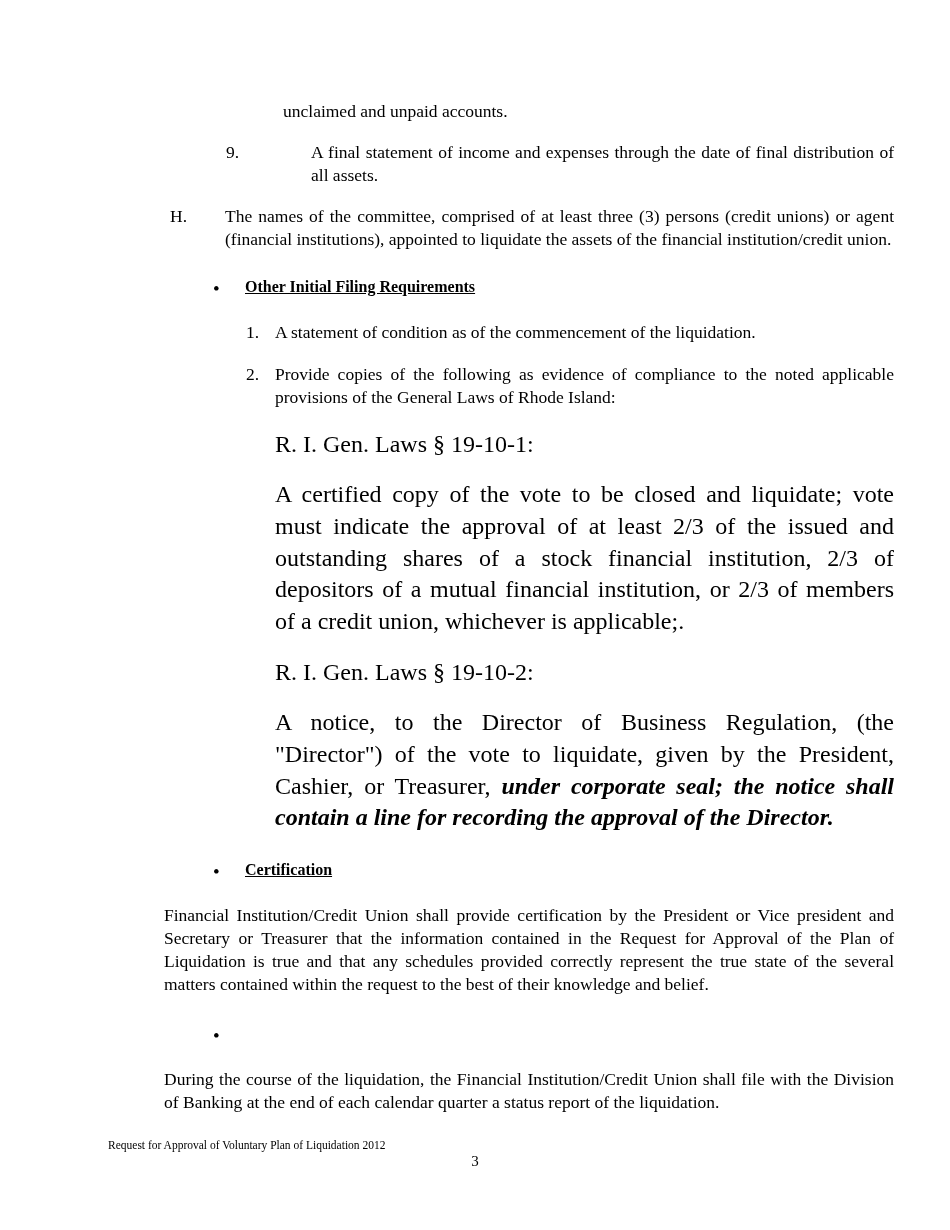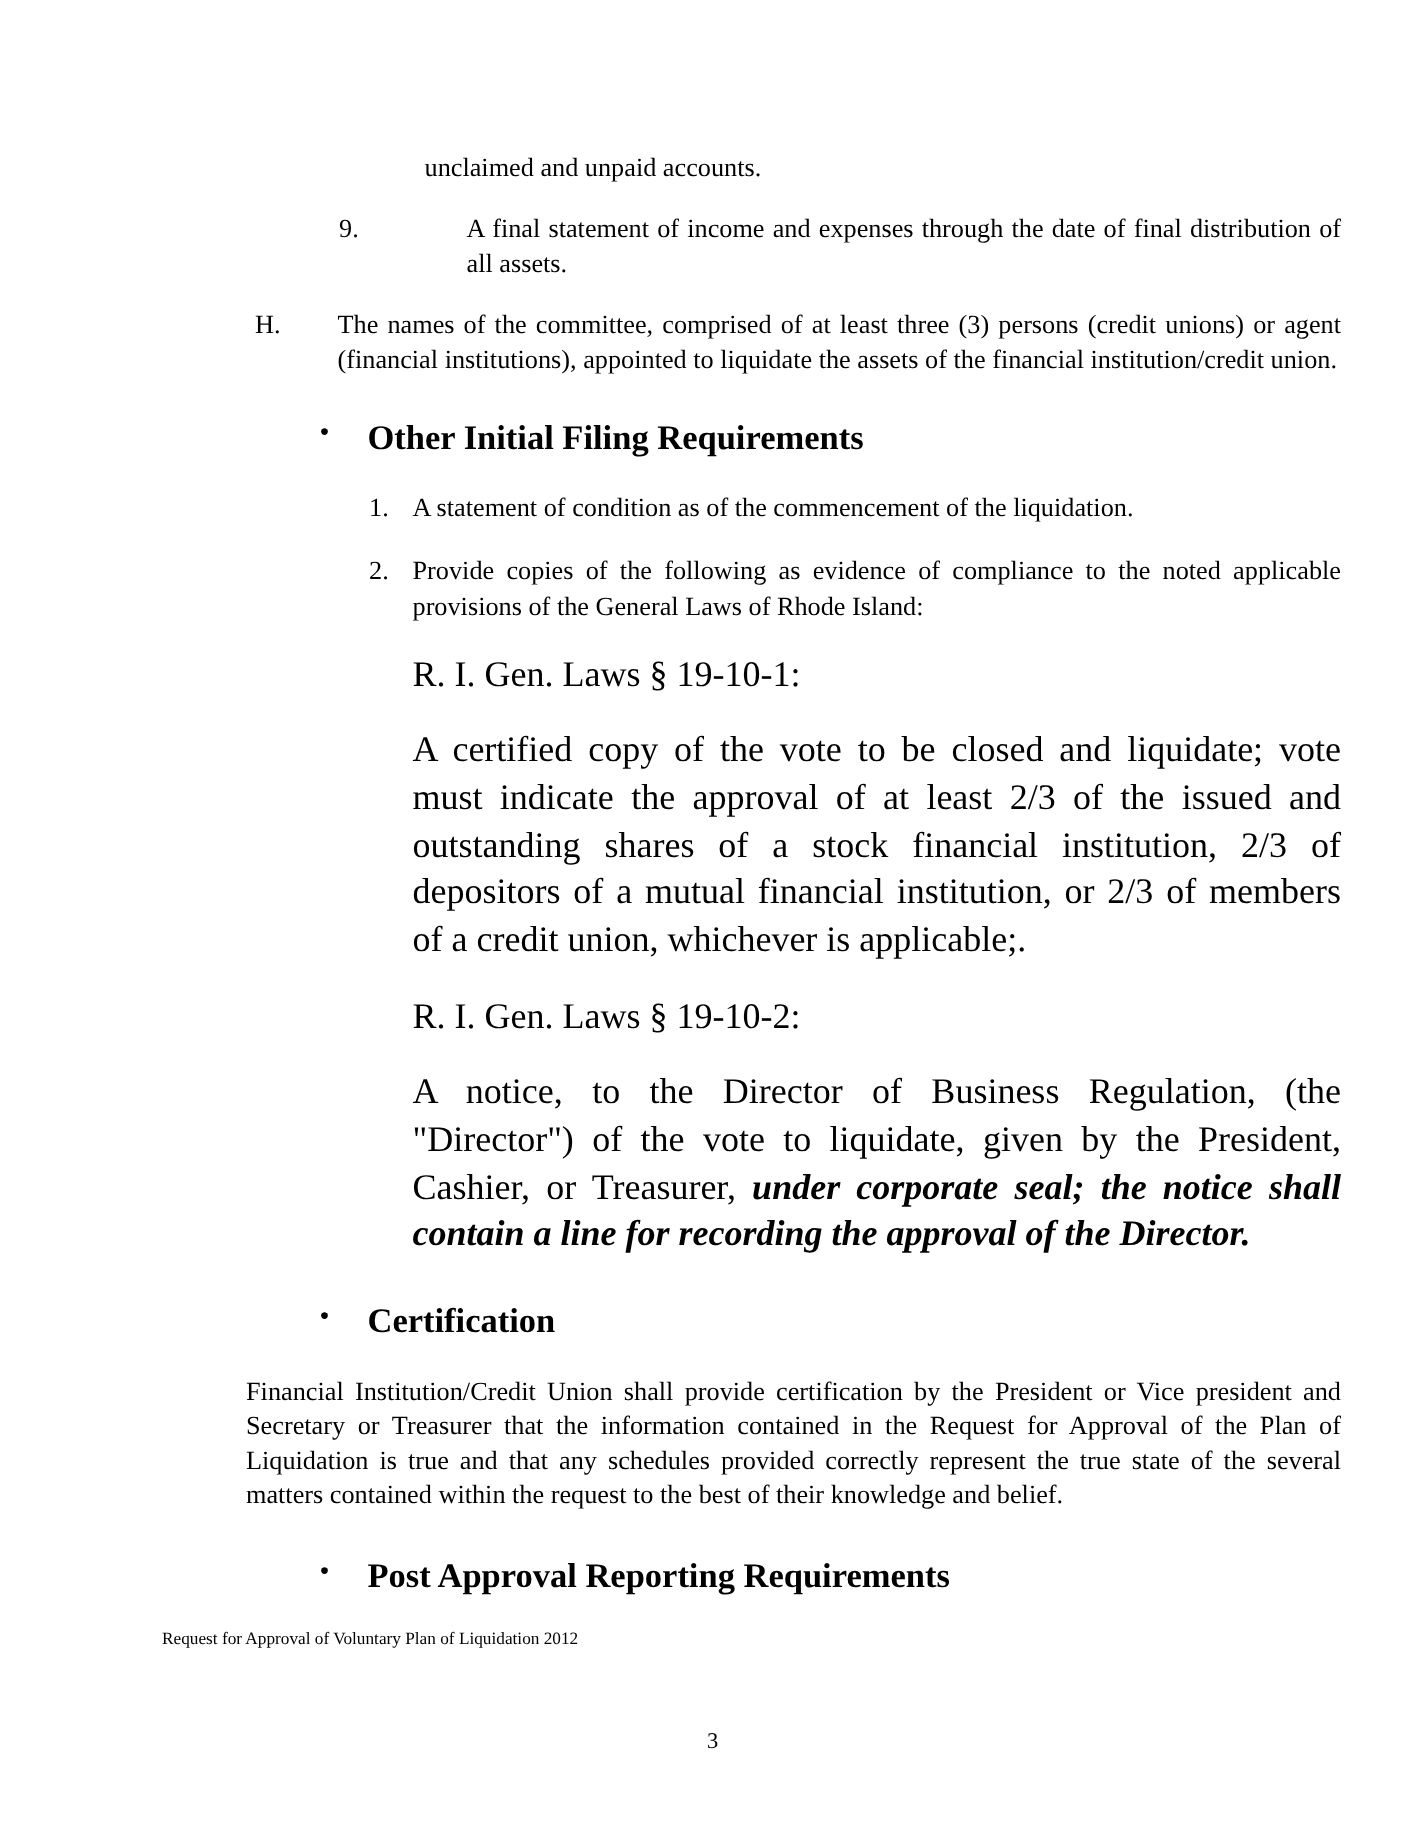--- a/index.html
+++ b/index.html
@@ -77,22 +77,23 @@
     margin-bottom: 20px;
   }
   .bullet-head .dot {
     width: 32px;
     flex: 0 0 32px;
     font-size: 19px;
     line-height: 1.25;
   }
   .bullet-head .htext {
     font-weight: bold;
-    font-size: 23px;
+    font-size: 16px;
     line-height: 1.3;
+    text-decoration: underline;
   }
 
   
   .olitem {
     display: flex;
     margin-left: 138px;
     margin-bottom: 19px;
   }
   .olitem .marker {
     width: 29px;
@@ -188,21 +189,21 @@
 
   <div class="bullet-head" style="margin-top:26px;">
     <div class="dot">•</div>
     <div class="htext">Certification</div>
   </div>
 
   <div class="body-block">Financial Institution/Credit Union shall provide certification by the President or Vice president and Secretary or Treasurer that the information contained in the Request for Approval of the Plan of Liquidation is true and that any schedules provided correctly represent the true state of the several matters contained within the request to the best of their knowledge and belief.</div>
 
   <div class="bullet-head" style="margin-top:28px;">
     <div class="dot">•</div>
-    <div class="htext">Post Approval Reporting Requirements</div>
-  </div>
-
+  </div>
+
+  <div class="body-block">During the course of the liquidation, the Financial Institution/Credit Union shall file with the Division of Banking at the end of each calendar quarter a status report of the liquidation.</div>
 
   <div class="footer-note">Request for Approval of Voluntary Plan of Liquidation 2012</div>
 
   <div class="page-number">3</div>
 
 </div>
 
 </body></html>

